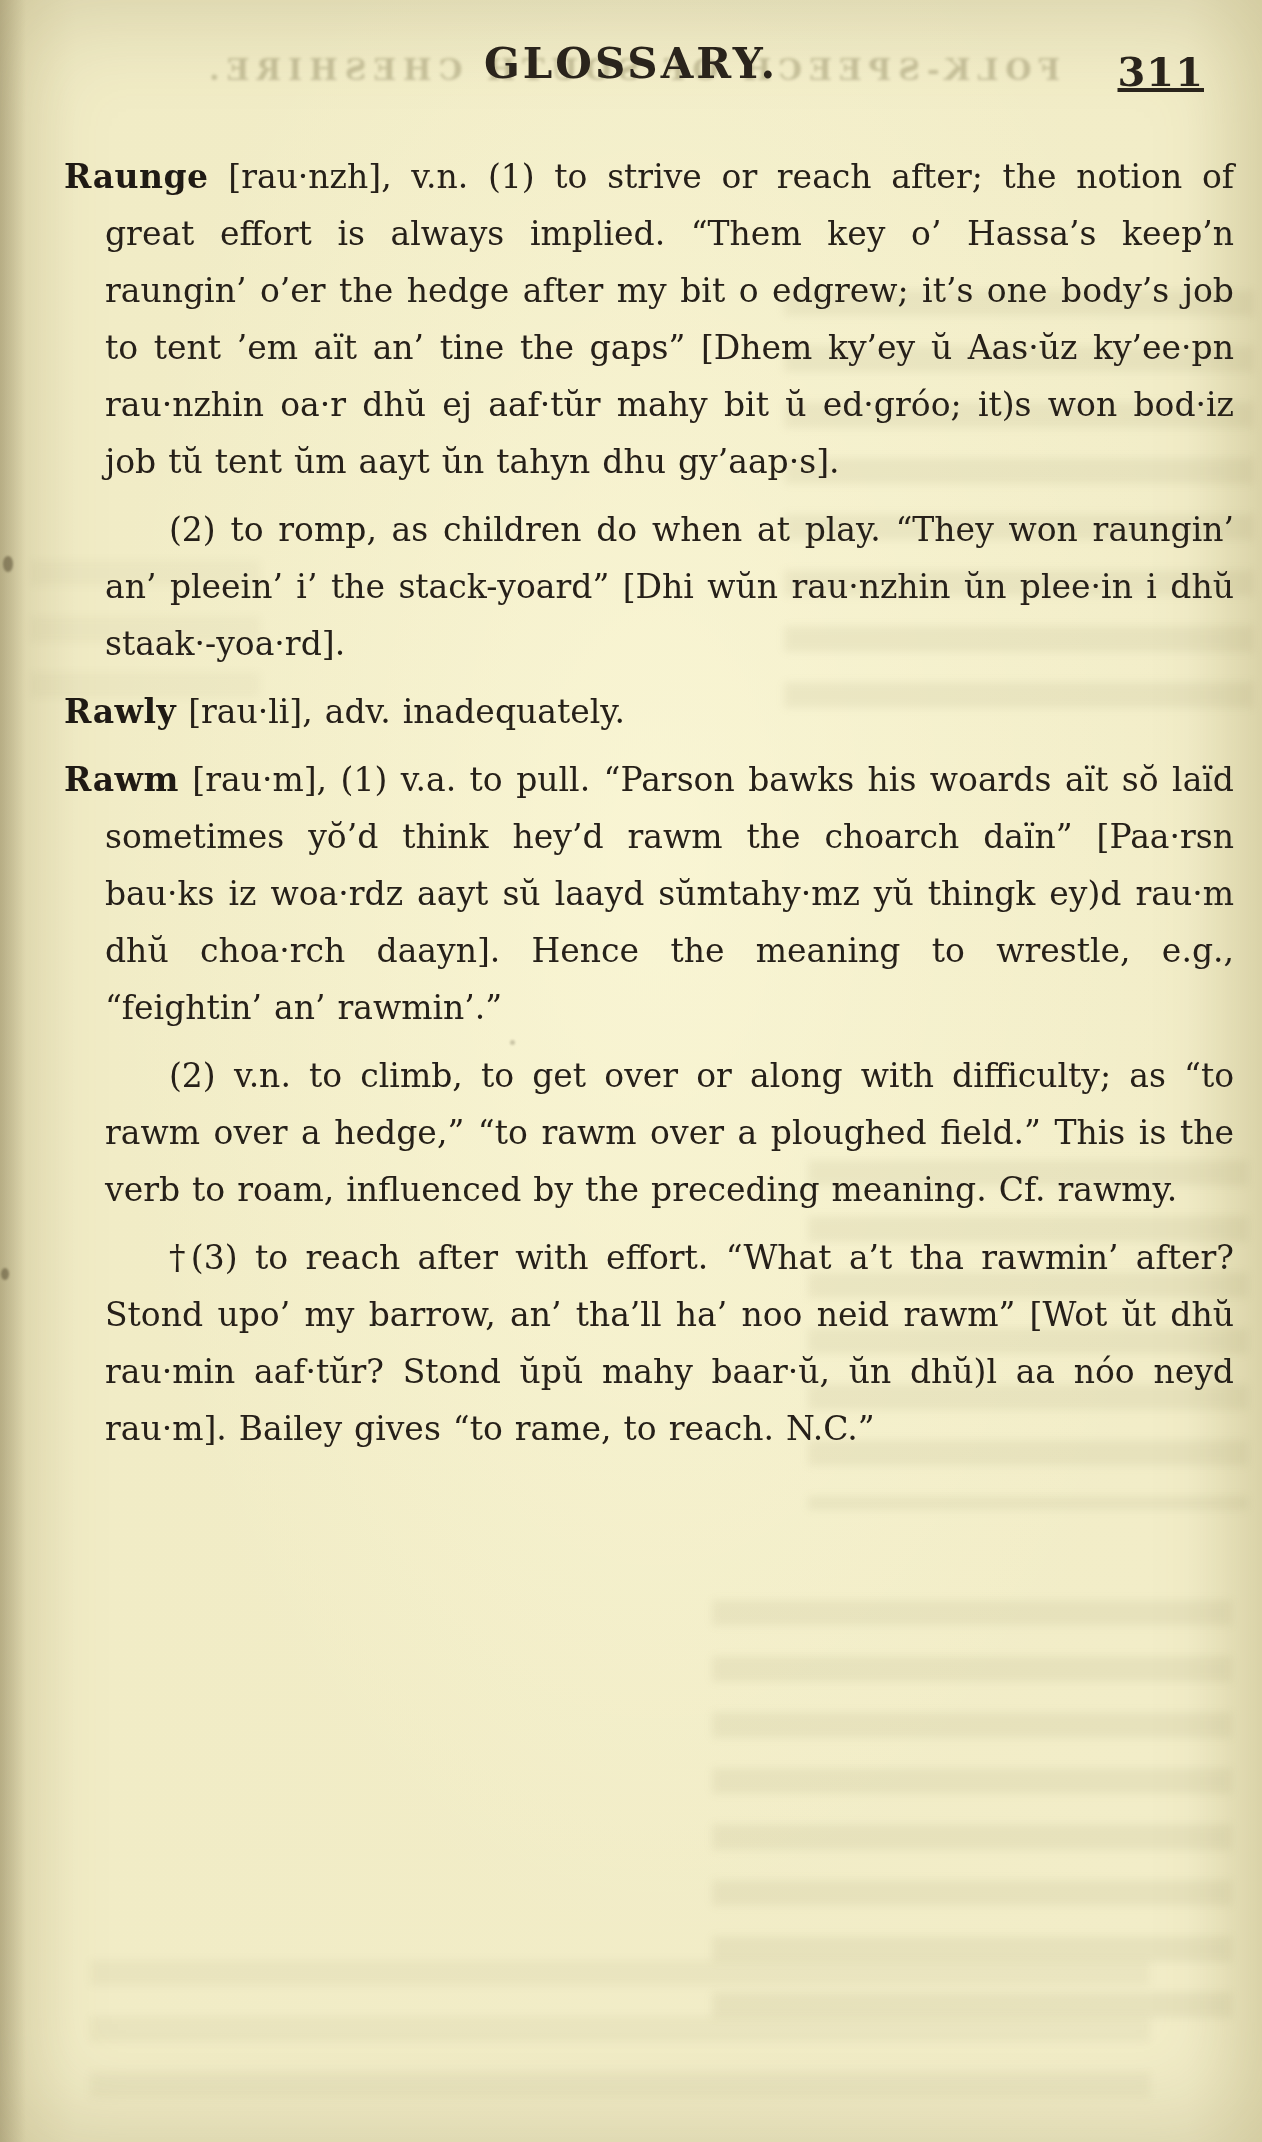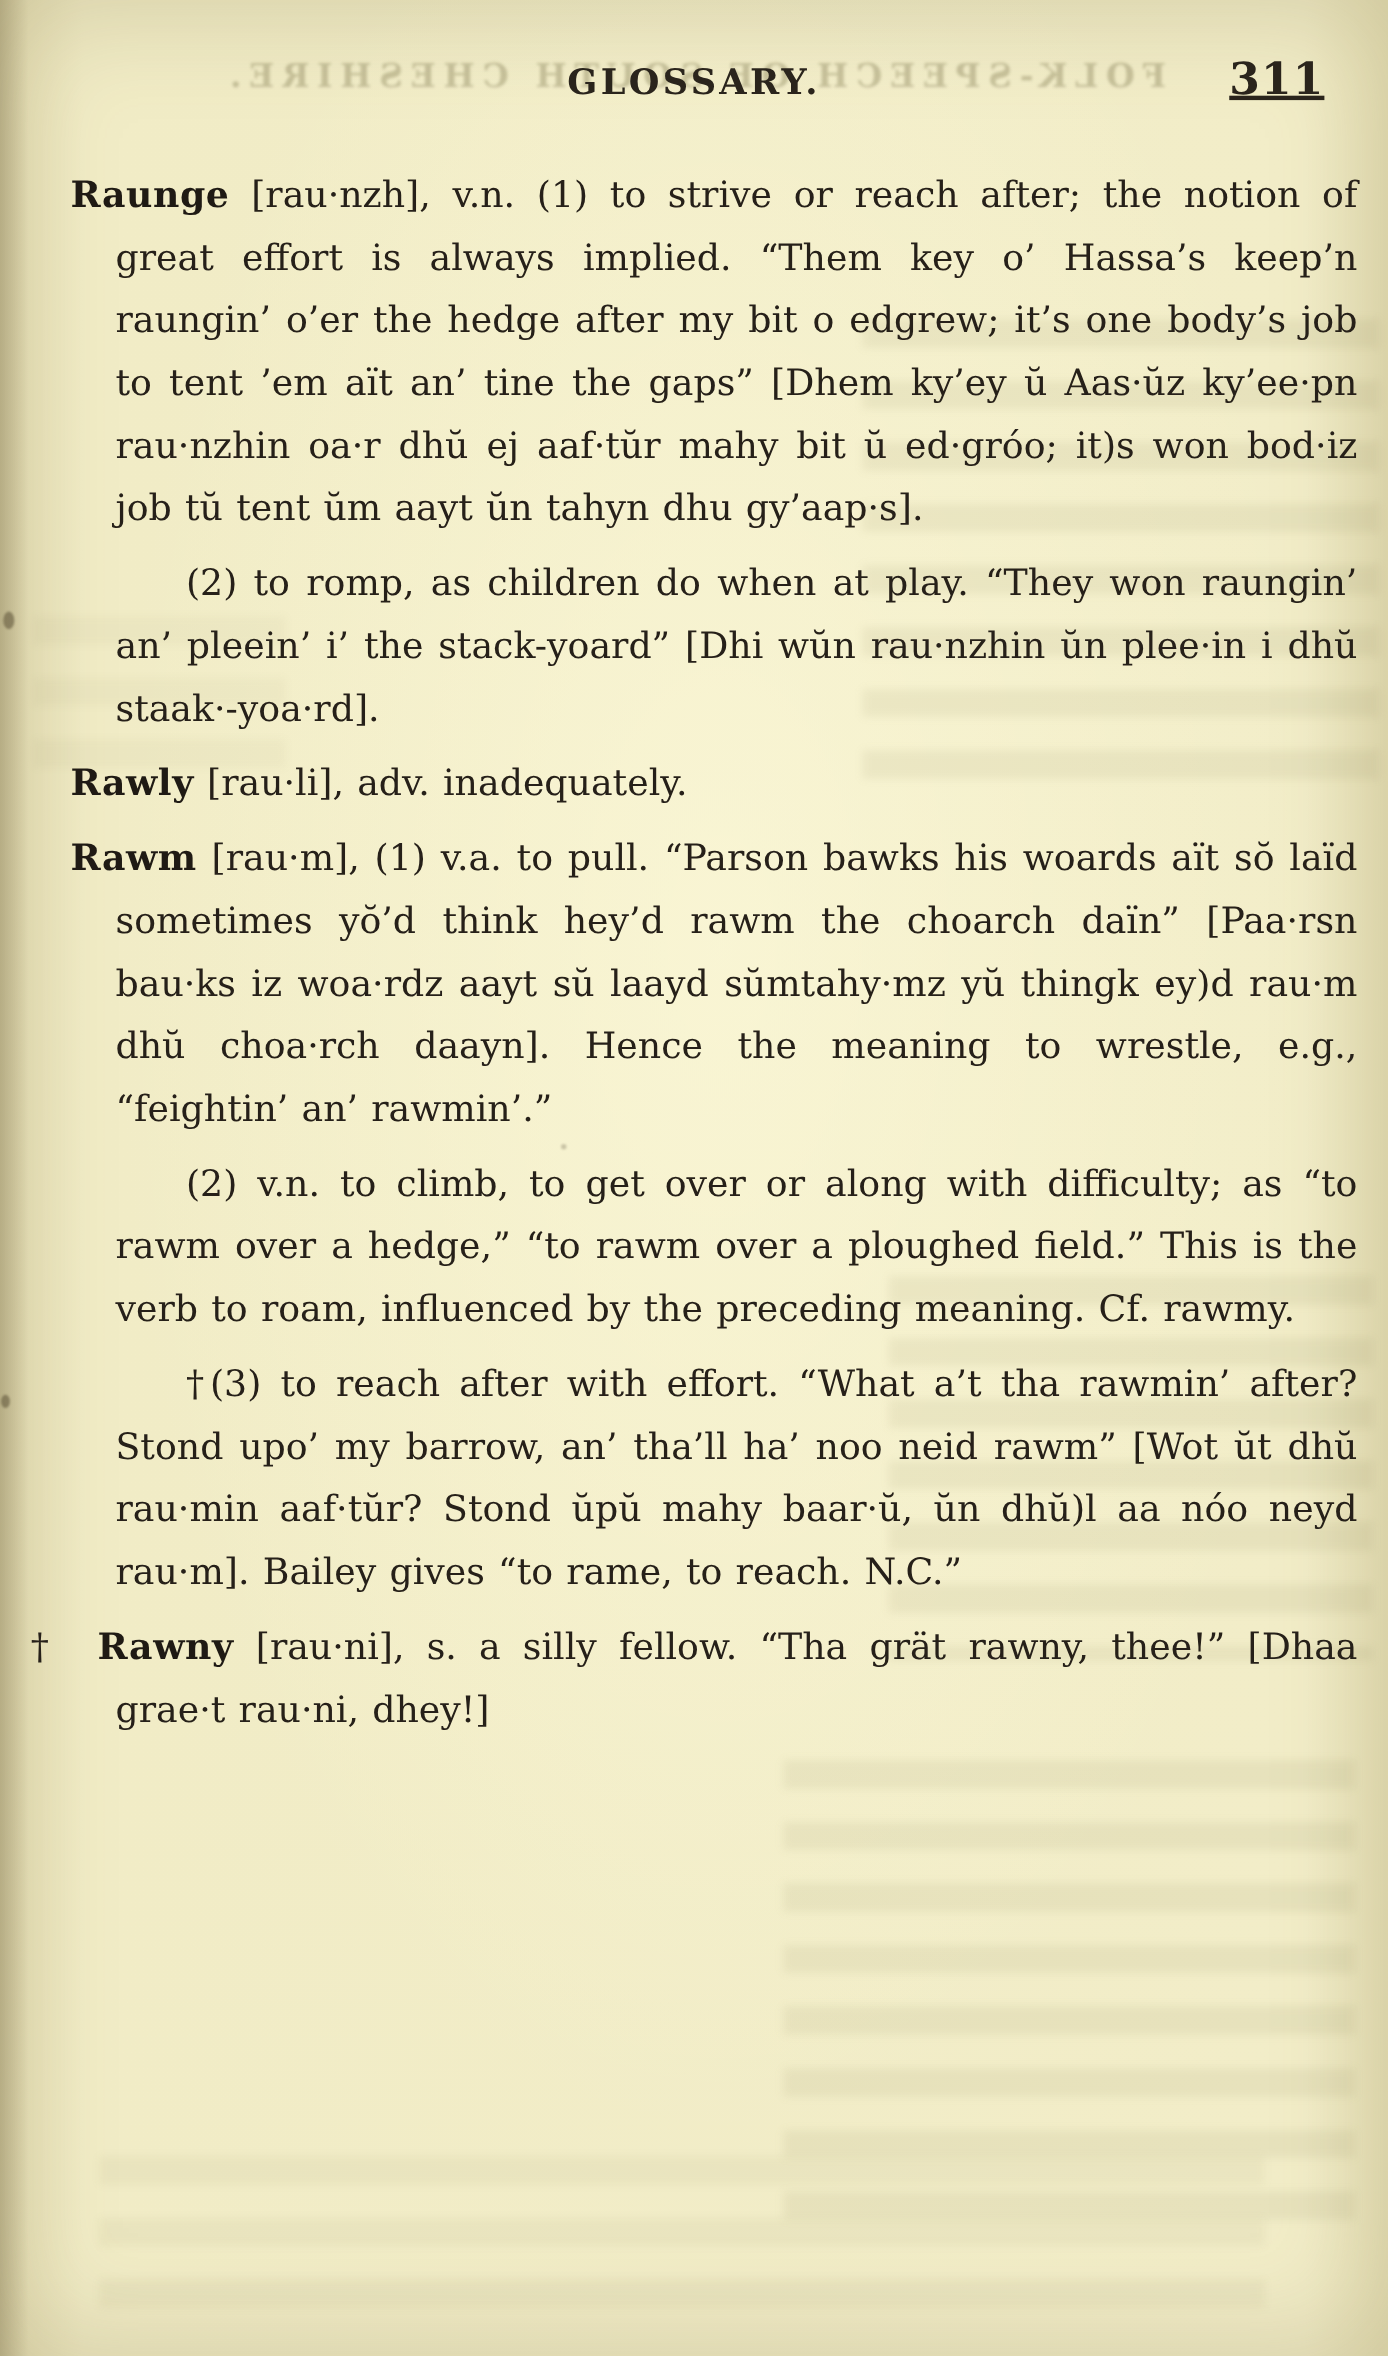--- a/index.html
+++ b/index.html
@@ -53,23 +53,23 @@
   .smudge.s4 { top: 1600px; right: 30px; width: 520px;  height: 430px; }
   .smudge.s5 { top: 1960px; left: 90px;  width: 1060px; height: 150px; opacity: .4; }
   .speck { position: absolute; z-index: 0; background: rgba(70,60,40,.5); border-radius: 50%; filter: blur(1px); }
   .speck.k1 { left: 3px;  top: 556px;  width: 10px; height: 16px; }
   .speck.k2 { left: 1px;  top: 1268px; width: 8px;  height: 12px; }
   .speck.k3 { left: 510px; top: 1040px; width: 5px; height: 5px; opacity:.5; }
 
   
   .pagehead { position: relative; z-index: 1; height: 102px; }
   .running-title {
-    position: absolute; top: 55px; left: 0; right: 0;
+    position: absolute; top: 39px; left: 0; right: 0;
     text-align: center;
-    font-size: 32px; font-weight: 700; letter-spacing: 3px;
+    font-size: 42px; font-weight: 700; letter-spacing: 3px;
     color: #2a241c;
   }
   .page-number {
     position: absolute; top: 48px; right: 58px;
     font-size: 40px; font-weight: 700; letter-spacing: 1px;
     color: #2a241c;
     text-decoration: underline;
   }
 
   
@@ -109,16 +109,15 @@
     <div class="page-number">311</div>
   </header>
 
   <main class="body">
       <p class="para entry"><span class="b">Raunge</span><span class="n"> [rau·nzh], </span><span class="i">v.n.</span><span class="n"> (1) to strive or reach after; the notion of great effort is always implied. “Them key o’ Hassa’s keep’n </span><span class="i">raungin’</span><span class="n"> o’er the hedge after my bit o edgrew; it’s one body’s job to tent ’em aït an’ tine the gaps” [Dhem ky’ey ŭ Aas·ŭz ky’ee·pn rau·nzhin oa·r dhŭ ej aaf·tŭr mahy bit ŭ ed·gróo; it)s won bod·iz job tŭ tent ŭm aayt ŭn tahyn dhu gy’aap·s].</span></p>
       <p class="para sub"><span class="n">(2) to romp, as children do when at play. “They won </span><span class="i">raungin’</span><span class="n"> an’ pleein’ i’ the stack-yoard” [Dhi wŭn rau·nzhin ŭn plee·in i dhŭ staak·-yoa·rd].</span></p>
       <p class="para entry"><span class="b">Rawly</span><span class="n"> [rau·li], </span><span class="i">adv.</span><span class="n"> inadequately.</span></p>
       <p class="para entry"><span class="b">Rawm</span><span class="n"> [rau·m], (1) </span><span class="i">v.a.</span><span class="n"> to pull. “Parson bawks his woards aït sŏ laïd sometimes yŏ’d think hey’d </span><span class="i">rawm</span><span class="n"> the choarch daïn” [Paa·rsn bau·ks iz woa·rdz aayt sŭ laayd sŭmtahy·mz yŭ thingk ey)d rau·m dhŭ choa·rch daayn]. Hence the meaning to </span><span class="i">wrestle</span><span class="n">, </span><span class="i">e.g.</span><span class="n">, “feightin’ an’ </span><span class="i">rawmin’</span><span class="n">.”</span></p>
       <p class="para sub"><span class="n">(2) </span><span class="i">v.n.</span><span class="n"> to climb, to get over or along with difficulty; as “to </span><span class="i">rawm</span><span class="n"> over a hedge,” “to </span><span class="i">rawm</span><span class="n"> over a ploughed field.” This is the verb to </span><span class="i">roam</span><span class="n">, influenced by the preceding meaning. Cf. </span><span class="i">rawmy</span><span class="n">.</span></p>
       <p class="para sub"><span class="n">†(3) to reach after with effort. “What a’t tha </span><span class="i">rawmin’</span><span class="n"> after? Stond upo’ my barrow, an’ tha’ll ha’ noo neid </span><span class="i">rawm</span><span class="n">” [Wot ŭt dhŭ rau·min aaf·tŭr? Stond ŭpŭ mahy baar·ŭ, ŭn dhŭ)l aa nóo neyd rau·m]. Bailey gives “to </span><span class="i">rame</span><span class="n">, to reach. N.C.”</span></p>
-      <p class="para entry"><span class="n">†</span><span class="b">Rawny</span><span class="n"> [rau·ni], </span><span class="i">s.</span><span class="n"> a silly fellow. “Tha grät </span><span class="i">rawny</span><span class="n">, thee!” [Dhaa grae·t rau·ni, dhey!]</span></p>
     </main>
 
 </div>
 
 </body></html>

